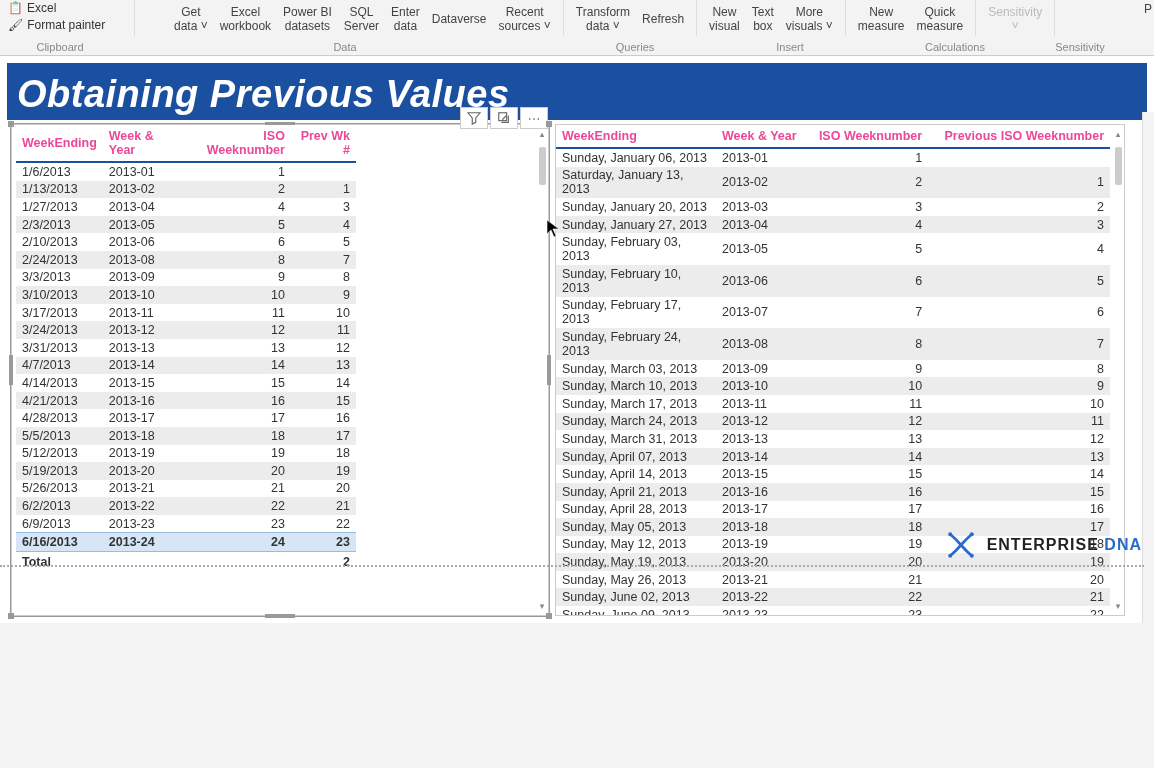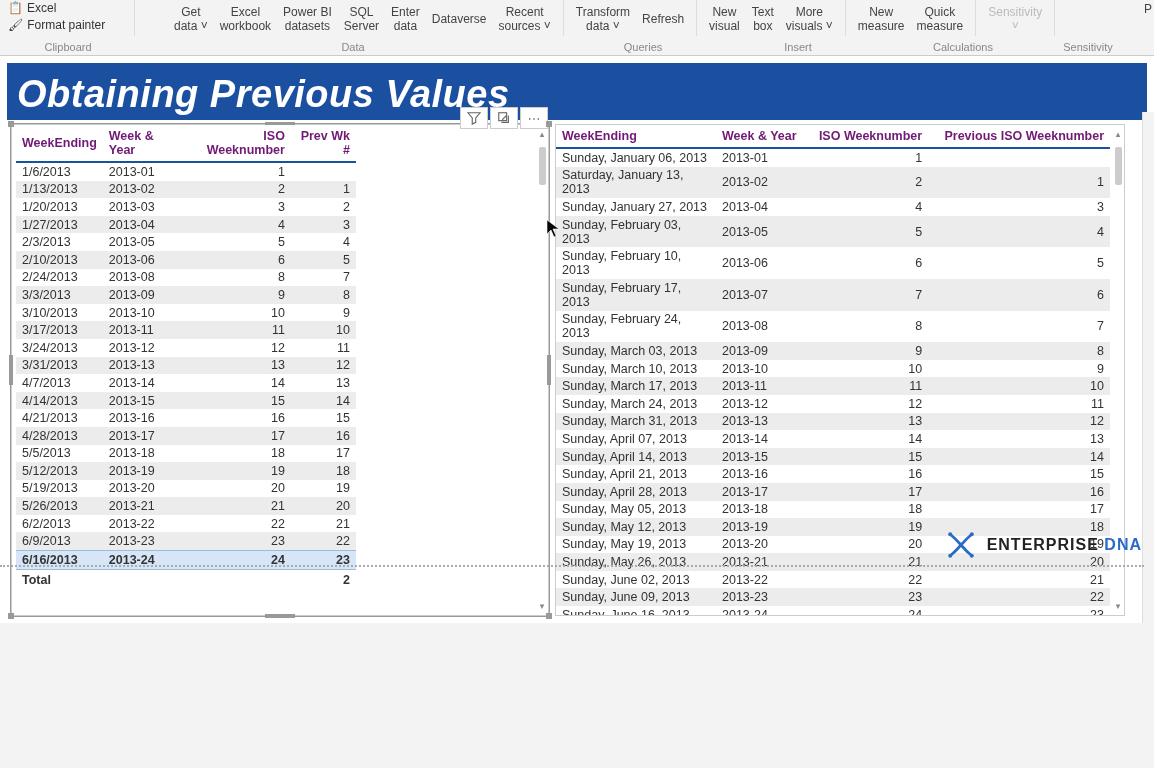--- a/index.html
+++ b/index.html
@@ -7,21 +7,21 @@
   
   
   .ribbon { background: #f3f3f3; border-bottom: 1px solid #ccc; padding: 0 8px; height: 56px; position: relative; }
   .ribbon-items { display: flex; align-items: flex-start; height: 38px; }
   .ribbon-item { display: flex; flex-direction: column; align-items: center; justify-content: center; padding: 0 6px; font-size: 12px; color: #444; text-align: center; line-height: 1.2; cursor: pointer; height: 38px; }
   .ribbon-item .line1, .ribbon-item .line2 { white-space: nowrap; }
   .ribbon-item.dim { color: #bbb; }
   .ribbon-sep { width: 1px; background: #ddd; height: 36px; margin: 0 6px; }
   .ribbon-left { display: flex; flex-direction: column; align-items: flex-start; padding: 0 10px 0 0; font-size: 12px; line-height: 1.4; cursor: pointer; }
   .ribbon-left-row { display: flex; align-items: center; gap: 4px; }
-  .group-labels { display: flex; position: absolute; bottom: 0; left: 8px; right: 0; font-size: 11px; color: #888; }
+  .group-labels { display: flex; position: absolute; bottom: 0; left: 0; right: 0; font-size: 11px; color: #888; }
   .group-label { text-align: center; padding: 2px 0; }
   .ribbon-fullp { position:absolute; right:2px; top:2px; font-size:12px; color:#444;}
   
   
   .canvas { background: #fff; padding: 7px; position: relative; }
   .title-bar { background: #1b4fa0; color: #fff; font-weight: 700; font-style: italic; font-size: 38px; padding: 10px 10px 4px 10px; letter-spacing: 0.5px; font-family: "Segoe UI", Arial, sans-serif; }
   
   .visuals-row { display: flex; gap: 6px; padding: 4px 4px 0 4px; }
   
   .visual { border: 1px solid #ccc; background: #fff; position: relative; flex: 1; }
@@ -33,21 +33,21 @@
   .rh-top { top:-3px; left:50%; width:30px; height:4px; transform:translateX(-50%);}
   .rh-bottom { bottom:-3px; left:50%; width:30px; height:4px; transform:translateX(-50%);}
   .rh-left { left:-3px; top:50%; height:30px; width:4px; transform:translateY(-50%);}
   .rh-right { right:-3px; top:50%; height:30px; width:4px; transform:translateY(-50%);}
   .rh-tl { top:-4px; left:-4px; width:6px; height:6px;}
   .rh-tr { top:-4px; right:-4px; width:6px; height:6px;}
   .rh-bl { bottom:-4px; left:-4px; width:6px; height:6px;}
   .rh-br { bottom:-4px; right:-4px; width:6px; height:6px;}
   
   table { border-collapse: collapse; width: 100%; font-size: 12.5px; }
-  thead th { text-align: left; font-weight: 600; padding: 4px 6px; border-bottom: 2px solid #1b4fa0; color: #701a75; background: #fff; }
+  thead th { text-align: left; font-weight: 600; padding: 4px 6px; border-bottom: 2px solid #1b4fa0; color: #ec4899; background: #fff; }
   thead th.num, tbody td.num, tfoot td.num { text-align: right; }
   tbody td { padding: 1.8px 6px; }
   tbody tr:nth-child(even) td { background: #ececec; }
   tbody tr.hl td { background: #d6e6f6 !important; border-bottom: 1px solid #9bbcdd; border-top: 1px solid #9bbcdd; font-weight: bold; }
   tfoot td { font-weight: 700; padding: 3px 6px; border-top: 1px solid #333; margin-top: 38px; }
   
   .table2 table { width: 100%; }
   .table2 th.wkend { width: 160px; }
   .table2 th.wy { width: 90px; }
   
@@ -213,26 +213,20 @@
                   <td class="num">1</td>
                   <td class="num"></td>
                 </tr>
                 <tr>
                   <td>1/13/2013</td>
                   <td>2013-02</td>
                   <td class="num">2</td>
                   <td class="num">1</td>
                 </tr>
                 <tr>
-                  <td>1/20/2013</td>
-                  <td>2013-03</td>
-                  <td class="num">3</td>
-                  <td class="num">2</td>
-                </tr>
-                <tr>
                   <td>1/27/2013</td>
                   <td>2013-04</td>
                   <td class="num">4</td>
                   <td class="num">3</td>
                 </tr>
                 <tr>
                   <td>2/3/2013</td>
                   <td>2013-05</td>
                   <td class="num">5</td>
                   <td class="num">4</td>
@@ -381,20 +375,26 @@
                   <td>Sunday, January 06, 2013</td>
                   <td>2013-01</td>
                   <td class="num">1</td>
                   <td class="num"></td>
                 </tr>
                 <tr>
                   <td>Saturday, January 13, 2013</td>
                   <td>2013-02</td>
                   <td class="num">2</td>
                   <td class="num">1</td>
+                </tr>
+                <tr>
+                  <td>Sunday, January 20, 2013</td>
+                  <td>2013-03</td>
+                  <td class="num">3</td>
+                  <td class="num">2</td>
                 </tr>
                 <tr>
                   <td>Sunday, January 27, 2013</td>
                   <td>2013-04</td>
                   <td class="num">4</td>
                   <td class="num">3</td>
                 </tr>
                 <tr>
                   <td>Sunday, February 03, 2013</td>
                   <td>2013-05</td>

